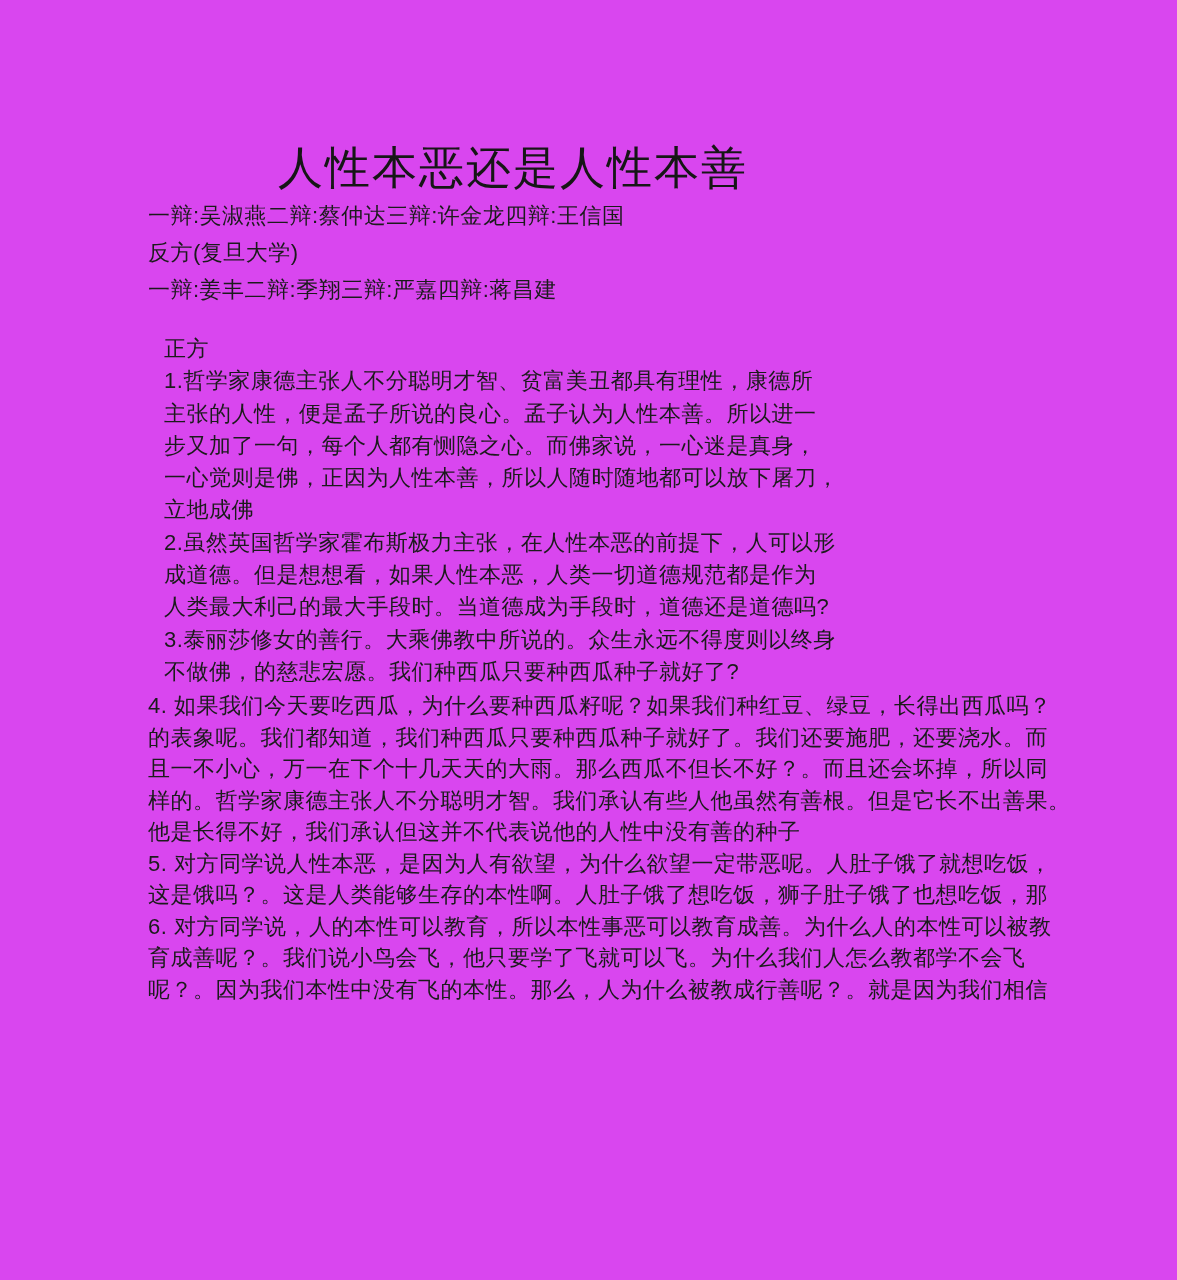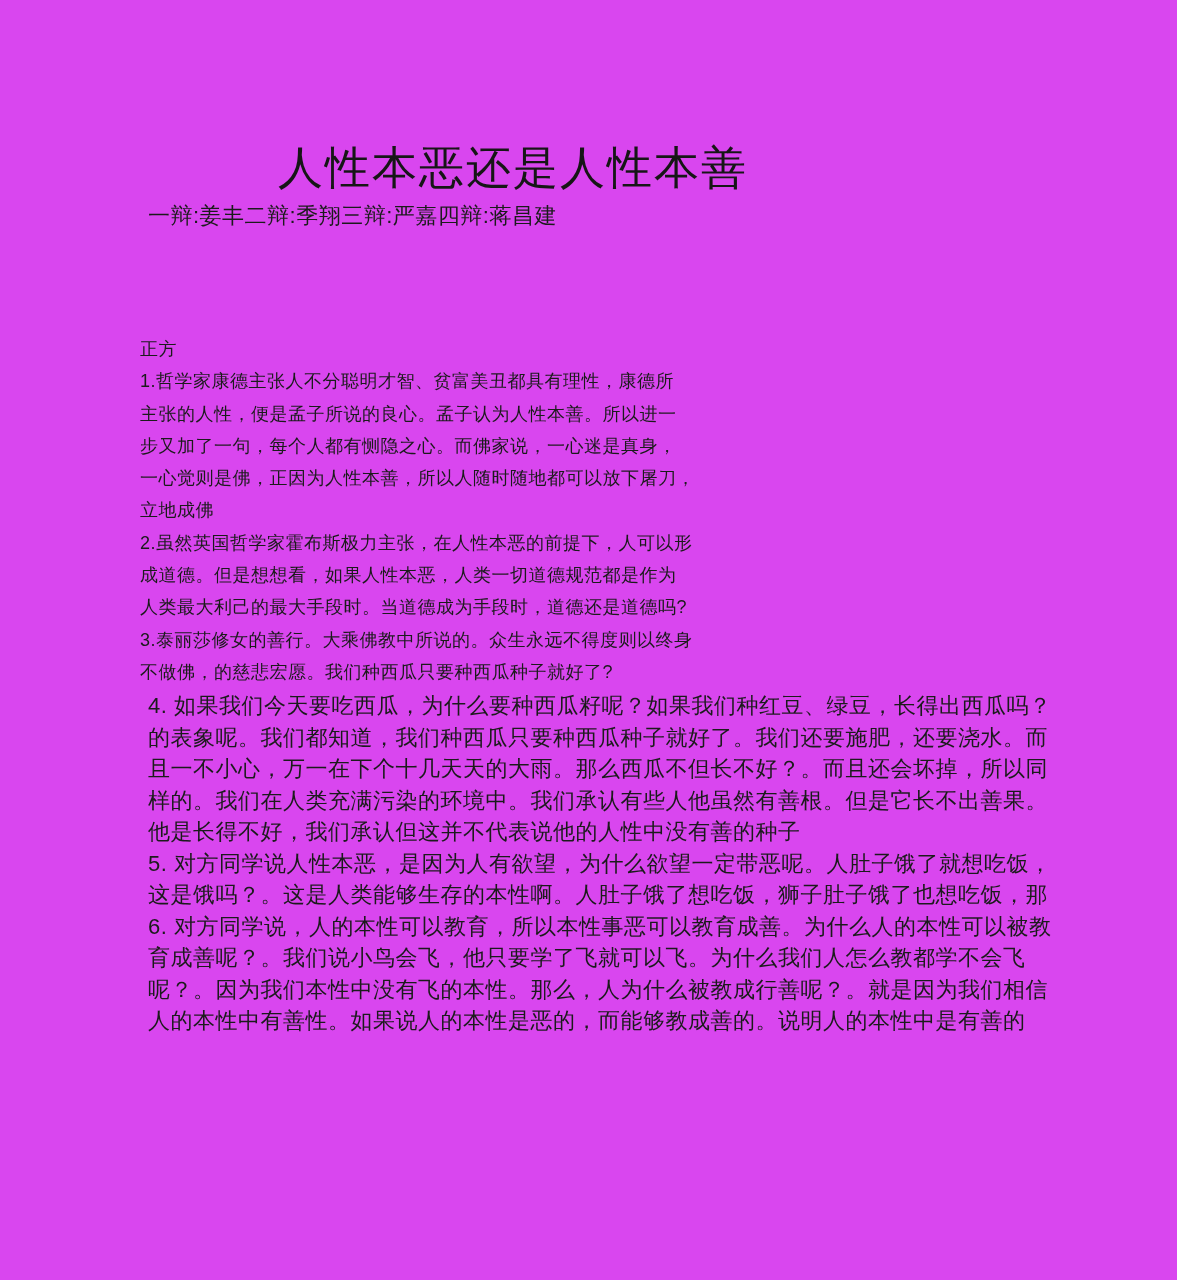--- a/index.html
+++ b/index.html
@@ -31,23 +31,23 @@
   }
   .team-header {
     position: absolute;
     left: 148px;
     top: 198px;
     font-size: 22px;
     line-height: 36.8px;
   }
   .block-narrow {
     position: absolute;
-    left: 140px;
+    left: 164px;
     top: 333px;
-    font-size: 18px;
+    font-size: 22px;
     line-height: 32.3px;
   }
   .block-wide {
     position: absolute;
     left: 148px;
     top: 690px;
     font-size: 22px;
     line-height: 31.5px;
   }
   .line {
@@ -56,20 +56,22 @@
   }
 </style>
 </head>
 <body>
 
 <div class="page">
 
   <h1 class="doc-title">人性本恶还是人性本善</h1>
 
   <div class="team-header">
+    <div class="line">一辩:吴淑燕二辩:蔡仲达三辩:许金龙四辩:王信国</div>
+    <div class="line">反方(复旦大学)</div>
     <div class="line">一辩:姜丰二辩:季翔三辩:严嘉四辩:蒋昌建</div>
   </div>
 
   <div class="block-narrow">
     <div class="line">正方</div>
     <div class="line">1.哲学家康德主张人不分聪明才智、贫富美丑都具有理性，康德所</div>
     <div class="line">主张的人性，便是孟子所说的良心。孟子认为人性本善。所以进一</div>
     <div class="line">步又加了一句，每个人都有恻隐之心。而佛家说，一心迷是真身，</div>
     <div class="line">一心觉则是佛，正因为人性本善，所以人随时随地都可以放下屠刀，</div>
     <div class="line">立地成佛</div>
@@ -77,23 +79,22 @@
     <div class="line">成道德。但是想想看，如果人性本恶，人类一切道德规范都是作为</div>
     <div class="line">人类最大利己的最大手段时。当道德成为手段时，道德还是道德吗?</div>
     <div class="line">3.泰丽莎修女的善行。大乘佛教中所说的。众生永远不得度则以终身</div>
     <div class="line">不做佛，的慈悲宏愿。我们种西瓜只要种西瓜种子就好了?</div>
   </div>
 
   <div class="block-wide">
     <div class="line">4. 如果我们今天要吃西瓜，为什么要种西瓜籽呢？如果我们种红豆、绿豆，长得出西瓜吗？</div>
     <div class="line">的表象呢。我们都知道，我们种西瓜只要种西瓜种子就好了。我们还要施肥，还要浇水。而</div>
     <div class="line">且一不小心，万一在下个十几天天的大雨。那么西瓜不但长不好？。而且还会坏掉，所以同</div>
-    <div class="line">样的。我们在人类充满污染的环境中。我们承认有些人他虽然有善根。但是它长不出善果。</div>
+    <div class="line">样的。哲学家康德主张人不分聪明才智。我们承认有些人他虽然有善根。但是它长不出善果。</div>
     <div class="line">他是长得不好，我们承认但这并不代表说他的人性中没有善的种子</div>
     <div class="line">5. 对方同学说人性本恶，是因为人有欲望，为什么欲望一定带恶呢。人肚子饿了就想吃饭，</div>
     <div class="line">这是饿吗？。这是人类能够生存的本性啊。人肚子饿了想吃饭，狮子肚子饿了也想吃饭，那</div>
     <div class="line">6. 对方同学说，人的本性可以教育，所以本性事恶可以教育成善。为什么人的本性可以被教</div>
     <div class="line">育成善呢？。我们说小鸟会飞，他只要学了飞就可以飞。为什么我们人怎么教都学不会飞</div>
     <div class="line">呢？。因为我们本性中没有飞的本性。那么，人为什么被教成行善呢？。就是因为我们相信</div>
-    <div class="line">人的本性中有善性。如果说人的本性是恶的，而能够教成善的。说明人的本性中是有善的</div>
   </div>
 
 </div>
 
 </body></html>

